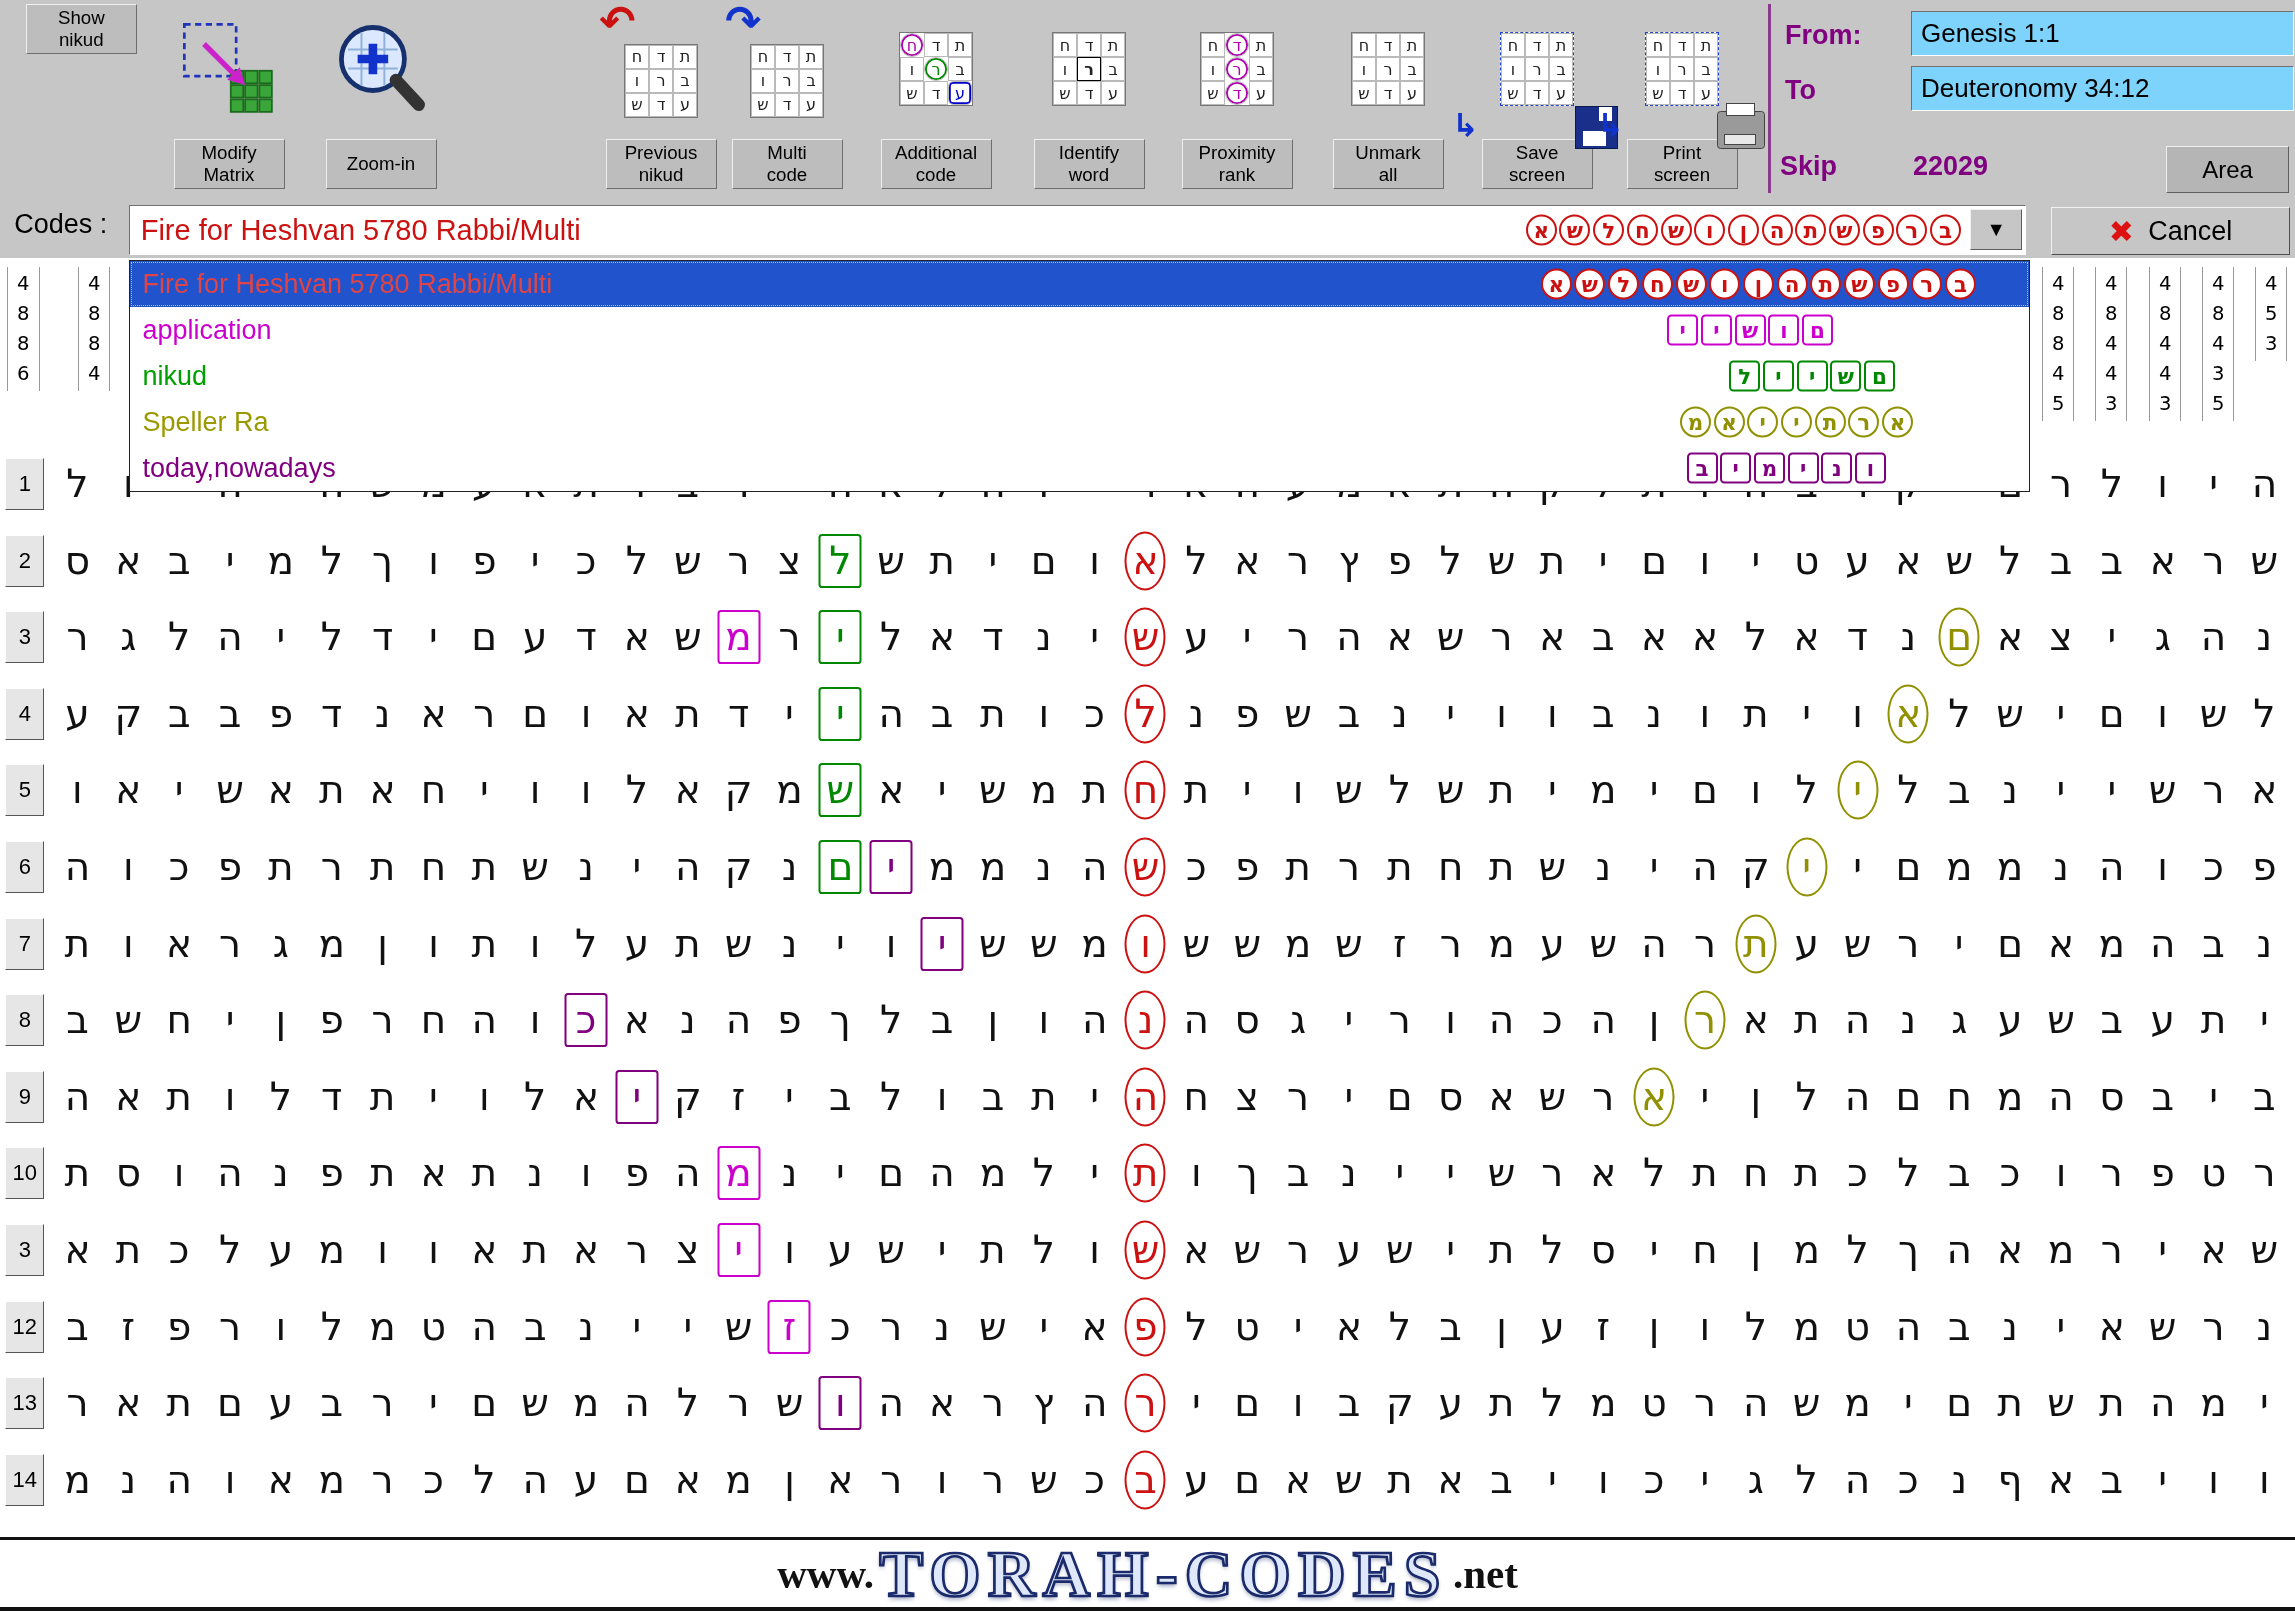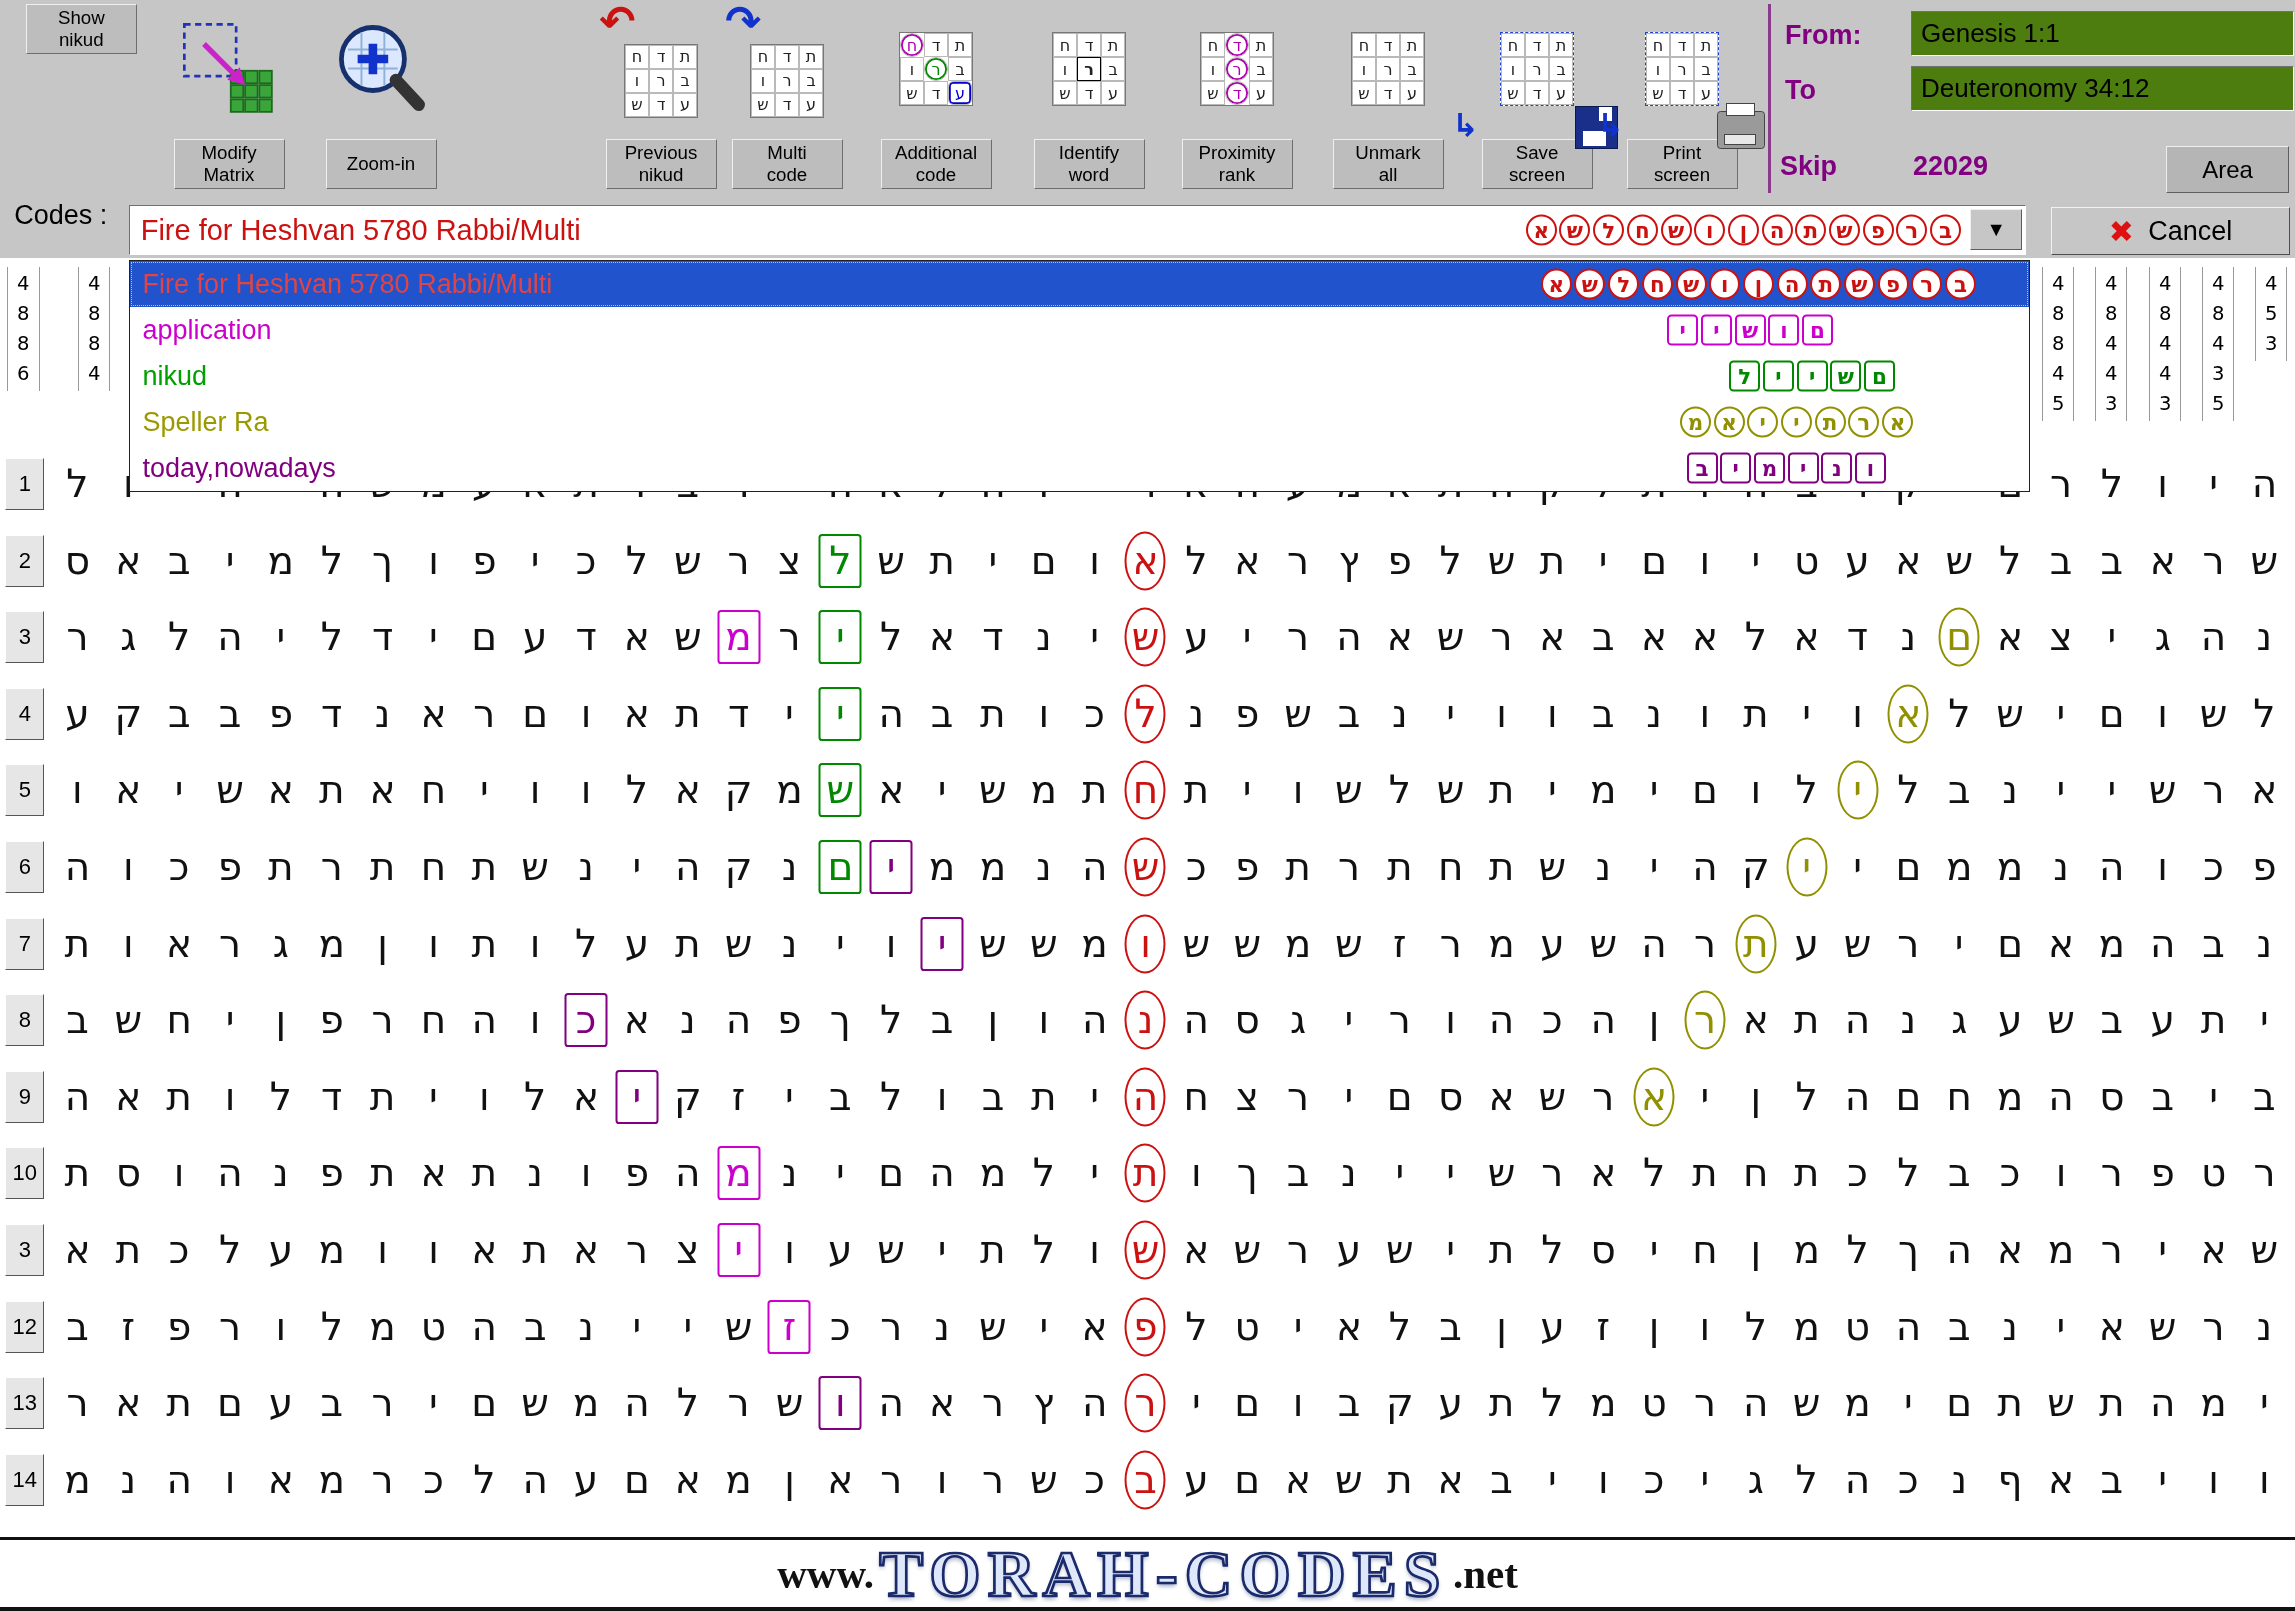--- a/index.html
+++ b/index.html
@@ -36,31 +36,31 @@
     border:1.8px solid #0a1a4a;z-index:2;}
   .floppy::before{content:"";position:absolute;top:0;right:5.3px;width:13.4px;height:13.4px;background:#fff;}
   .floppy::after{content:"";position:absolute;bottom:2.7px;left:7.1px;width:23px;height:15px;background:#fff;}
   .printer{position:absolute;right:-16px;bottom:-12.5px;width:46px;height:36px;background:#9a9a9a;
     border:1.8px solid #444;border-radius:3.6px;z-index:2;}
   .printer::before{content:"";position:absolute;top:-9px;left:8px;width:27px;height:10.7px;background:#fff;border:1.8px solid #444;}
   .printer::after{content:"";position:absolute;bottom:3.6px;left:6.2px;width:30px;height:9px;background:#e8e8e8;border:0.9px solid #444;}
 
   .tb-divider{position:absolute;left:1768px;top:3.6px;width:2.7px;height:189px;background:#8a3a8a;}
   .fromto-label{position:absolute;color:#800080;font-size:27px;font-weight:bold;}
-  .ft-input{position:absolute;background:#4d7c0f;border:1.8px solid;border-color:#707070 #ffffff #ffffff #707070;
+  .ft-input{position:absolute;background:#7dd3fc;border:1.8px solid;border-color:#707070 #ffffff #ffffff #707070;
     font-size:26px;color:#000;display:flex;align-items:center;padding-left:9px;}
   .skip-label{position:absolute;left:1780px;top:151px;color:#800080;font-size:27px;font-weight:bold;}
   .skip-value{position:absolute;left:1913px;top:151px;color:#800080;font-size:27px;font-weight:bold;}
   .area-btn{position:absolute;left:2166px;top:146px;width:121px;height:45px;background:#b5b5b5;
     border-top:1.8px solid #efefef;border-left:1.8px solid #efefef;border-right:1.8px solid #5e5e5e;border-bottom:1.8px solid #5e5e5e;
     display:flex;align-items:center;justify-content:center;font-size:24px;color:#000;}
 
   
   .codes-bar{position:absolute;left:0;top:200px;width:2295px;height:59px;background:#c6c6c6;}
-  .codes-label{position:absolute;left:14.3px;top:0;font-size:27px;color:#000;}
+  .codes-label{position:absolute;left:14.3px;top:9px;font-size:27px;color:#000;}
   .combo{position:absolute;left:129px;top:5.3px;width:1895px;height:48px;background:#fff;
     border:1.8px solid;border-color:#707070 #ffffff #ffffff #707070;display:flex;align-items:center;}
   .combo-text{color:#cc1111;font-size:29px;margin-left:10.7px;white-space:nowrap;}
   .combo-chips{position:absolute;right:64px;top:50%;transform:translateY(-50%);display:flex;gap:2.7px;}
   .combo-arrow{position:absolute;right:2.7px;top:2.7px;width:50px;height:39px;background:#c6c6c6;
     border-top:1.8px solid #efefef;border-left:1.8px solid #efefef;border-right:1.8px solid #5e5e5e;border-bottom:1.8px solid #5e5e5e;
     display:flex;align-items:center;justify-content:center;font-size:19.6px;color:#000;}
   .cancel-btn{position:absolute;left:2051px;top:7.1px;width:237px;height:46px;background:#c6c6c6;
     border-top:1.8px solid #f2f2f2;border-left:1.8px solid #f2f2f2;border-right:1.8px solid #4e4e4e;border-bottom:1.8px solid #4e4e4e;
     display:flex;align-items:center;justify-content:center;gap:14.3px;font-size:27px;color:#000;}

